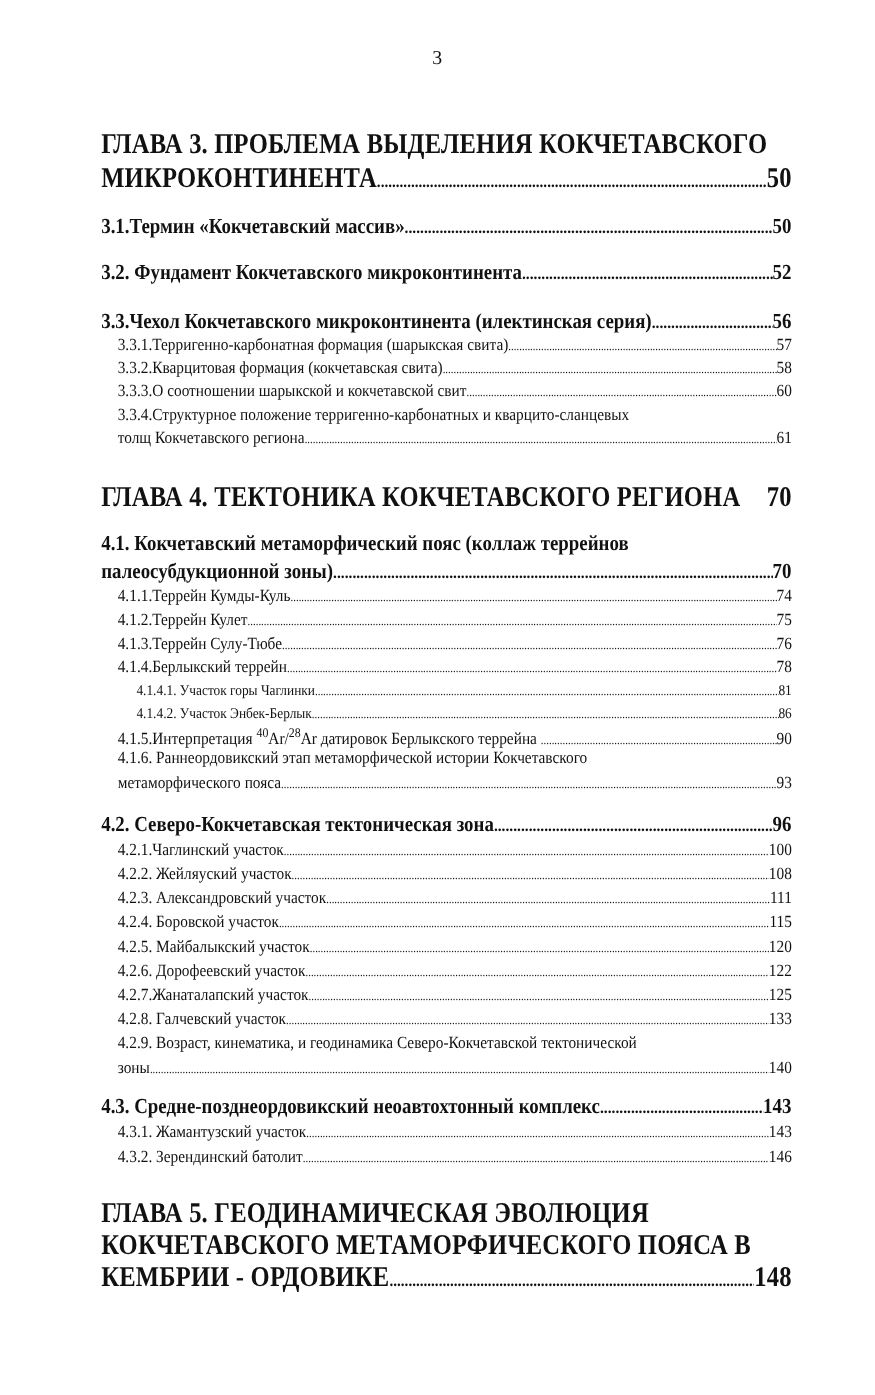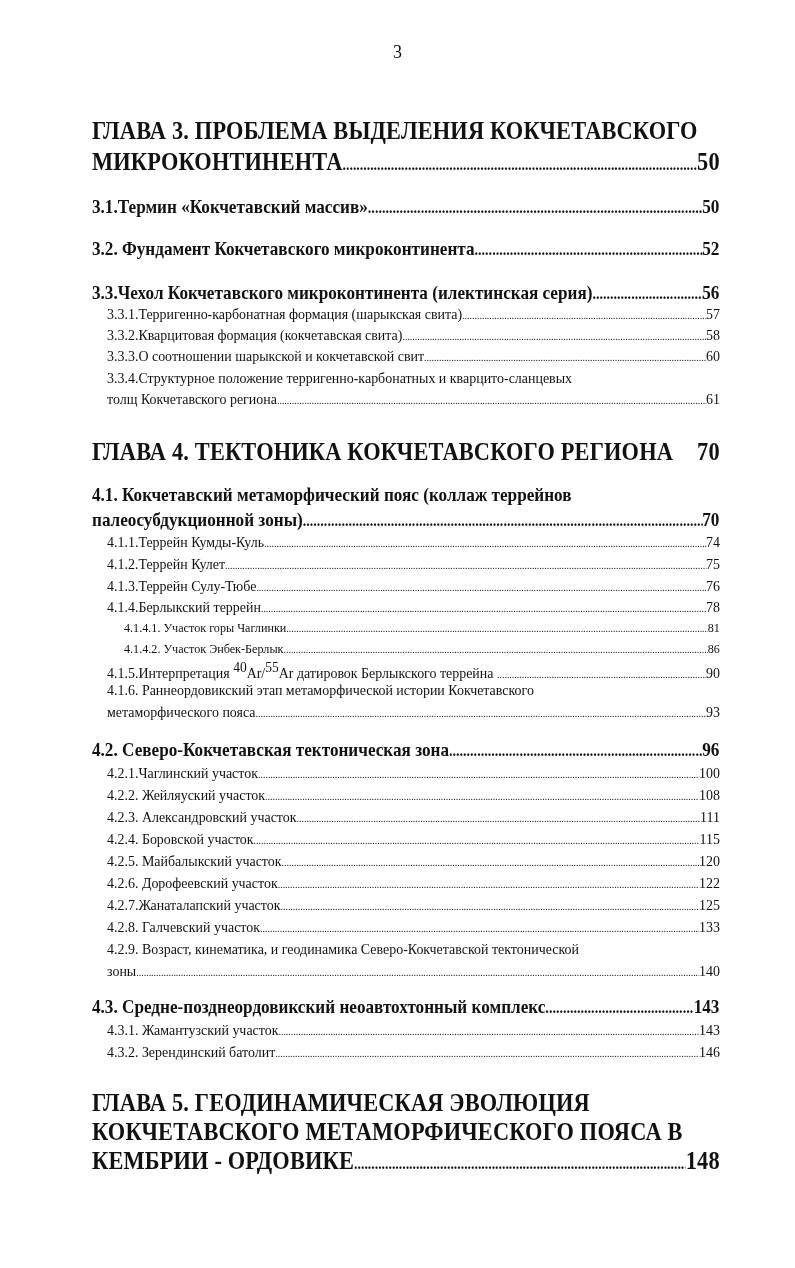--- a/index.html
+++ b/index.html
@@ -17,21 +17,21 @@
 
   .chapter { font-weight: bold; font-size: 26px; letter-spacing: 0.2px; transform: scaleX(0.86); transform-origin: left center; width: 730px; }
   .chapter .dots { font-size: 16px; }
   .section { font-weight: bold; font-size: 19.5px; transform: scaleX(0.88); transform-origin: left center; width: 713px; }
   .section .dots { font-size: 16px; }
   .sub { font-size: 15.5px; left: 107px; width: 613px; transform: scaleX(0.9); transform-origin: left center; width: 681px; }
   .sub .dots { font-size: 11px; }
   .sub.cont { left: 107px; }
   .subsub { font-size: 13.5px; left: 124px; transform: scaleX(0.9); transform-origin: left center; width: 662px; }
   .subsub .dots { font-size: 11px; }
-  sup { font-size: 15px; vertical-align: 6px; }
+  sup { font-size: 12px; vertical-align: 6px; }
 </style>
 </head>
 <body>
 
 <div class="page-number">3</div>
 
 <div class="line chapter nodots" style="top:116px;">
   <span class="txt">ГЛАВА 3. ПРОБЛЕМА ВЫДЕЛЕНИЯ КОКЧЕТАВСКОГО</span>
 </div>
 <div class="line chapter" style="top:147px;">
@@ -119,21 +119,21 @@
   <span class="txt">4.1.4.1. Участок горы Чаглинки</span>
   <span class="dots"></span>
   <span class="pg">81</span>
 </div>
 <div class="line subsub" style="top:641px;">
   <span class="txt">4.1.4.2. Участок Энбек-Берлык</span>
   <span class="dots"></span>
   <span class="pg">86</span>
 </div>
 <div class="line sub" style="top:659px;">
-  <span class="txt"><span>4.1.5.Интерпретация </span><sup>40</sup><span>Ar/</span><sup>55</sup><span>Ar датировок Берлыкского террейна</span>&nbsp;</span>
+  <span class="txt"><span>4.1.5.Интерпретация </span><sup>40</sup><span>Ar/</span><sup>28</sup><span>Ar датировок Берлыкского террейна</span>&nbsp;</span>
   <span class="dots"></span>
   <span class="pg">90</span>
 </div>
 <div class="line sub nodots" style="top:681px;">
   <span class="txt">4.1.6. Раннеордовикский этап метаморфической истории Кокчетавского</span>
 </div>
 <div class="line sub cont" style="top:703px;">
   <span class="txt">метаморфического пояса</span>
   <span class="dots"></span>
   <span class="pg">93</span>

